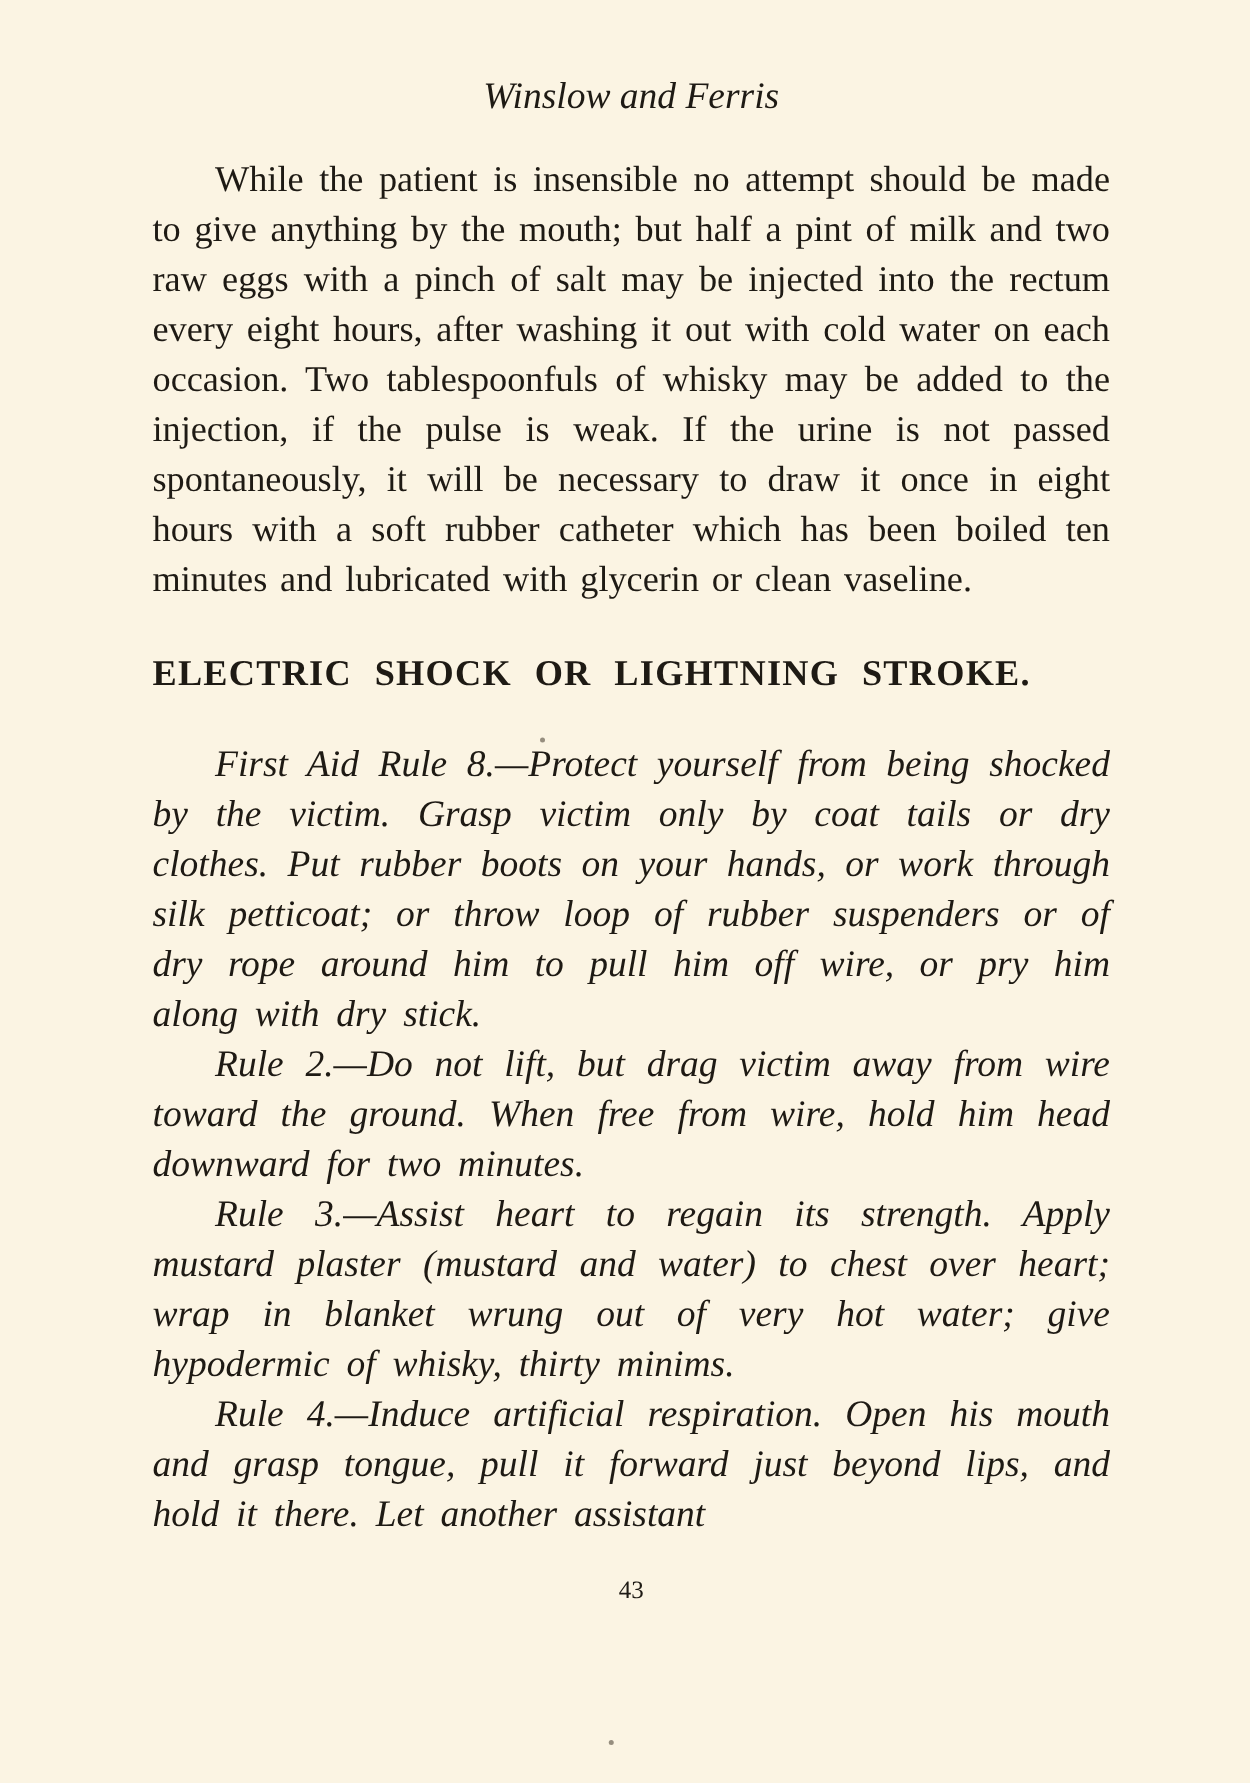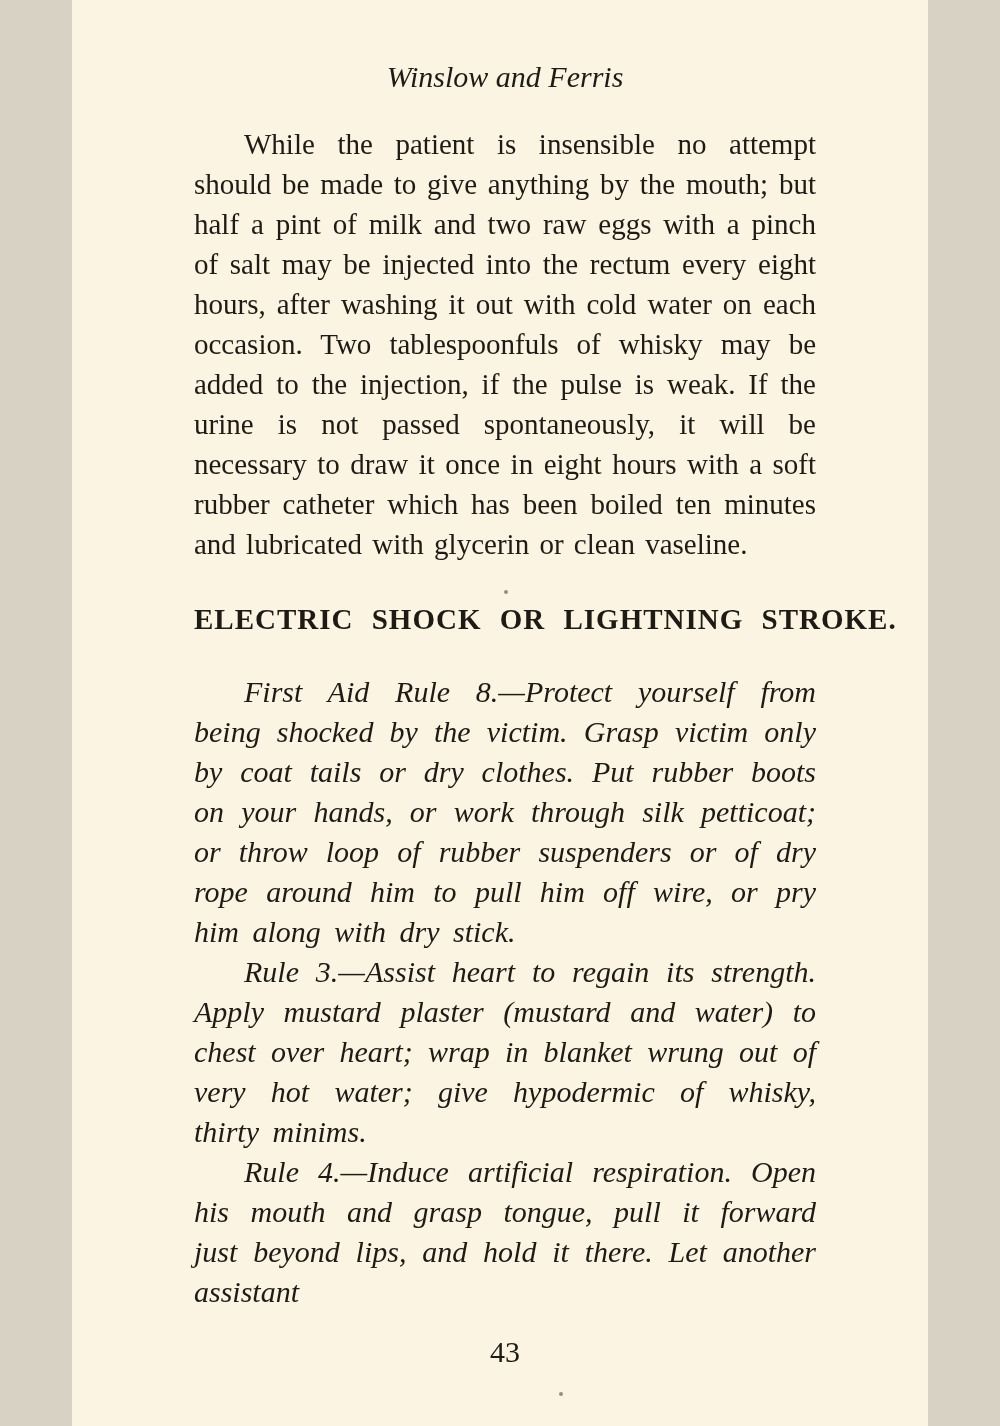--- a/index.html
+++ b/index.html
@@ -2,21 +2,21 @@
 <html><head>
 <meta charset="utf-8">
 <style>
   html, body {
     margin: 0;
     padding: 0;
     background: #d8d2c4;
   }
   .page {
     position: relative;
-    width: 856px;
+    width: 1000px;
     height: 1426px;
     margin: 0 auto;
     background: #fbf4e3;
     box-sizing: border-box;
     padding: 56px 112px 0 122px;
     font-family: "Liberation Serif", "DejaVu Serif", serif;
     color: #1e1a14;
     overflow: hidden;
   }
   .running-head {
@@ -48,21 +48,21 @@
     font-style: italic;
     font-size: 30px;
     line-height: 40px;
     text-align: justify;
     text-indent: 50px;
     word-spacing: 6px;
     font-weight: 500;
   }
   .page-number {
     text-align: center;
-    font-size: 30px;
+    font-size: 20px;
     line-height: 36px;
     margin-top: 22px;
   }
   .scan-dot {
     position: absolute;
     width: 4px;
     height: 4px;
     border-radius: 50%;
     background: #5a5granite448;
     background: #6b6354;
@@ -77,20 +77,21 @@
 <div class="page">
 
   <p class="running-head">Winslow and Ferris</p>
 
   <p class="body-para">While the patient is insensible no attempt should be made to give anything by the mouth; but half a pint of milk and two raw eggs with a pinch of salt may be injected into the rectum every eight hours, after washing it out with cold water on each occasion. Two tablespoonfuls of whisky may be added to the injection, if the pulse is weak. If the urine is not passed spontaneously, it will be necessary to draw it once in eight hours with a soft rubber catheter which has been boiled ten minutes and lubricated with glycerin or clean vaseline.</p>
 
   <h2 class="section-heading">ELECTRIC SHOCK OR LIGHTNING STROKE.</h2>
 
   <p class="rule-para">First Aid Rule 8.—Protect yourself from being shocked by the victim.  Grasp victim only by coat tails or dry clothes.  Put rubber boots on your hands, or work through silk petticoat; or throw loop of rubber suspenders or of dry rope around him to pull him off wire, or pry him along with dry stick.</p>
 
+  <p class="rule-para">Rule 2.—Do not lift, but drag victim away from wire toward the ground.  When free from wire, hold him head downward for two minutes.</p>
 
   <p class="rule-para">Rule 3.—Assist heart to regain its strength.  Apply mustard plaster (mustard and water) to chest over heart; wrap in blanket wrung out of very hot water; give hypodermic of whisky, thirty minims.</p>
 
   <p class="rule-para">Rule 4.—Induce artificial respiration.  Open his mouth and grasp tongue, pull it forward just beyond lips, and hold it there.  Let another assistant</p>
 
   <div class="page-number">43</div>
 
   <span class="scan-dot dot-top"></span>
   <span class="scan-dot dot-bottom"></span>
 

